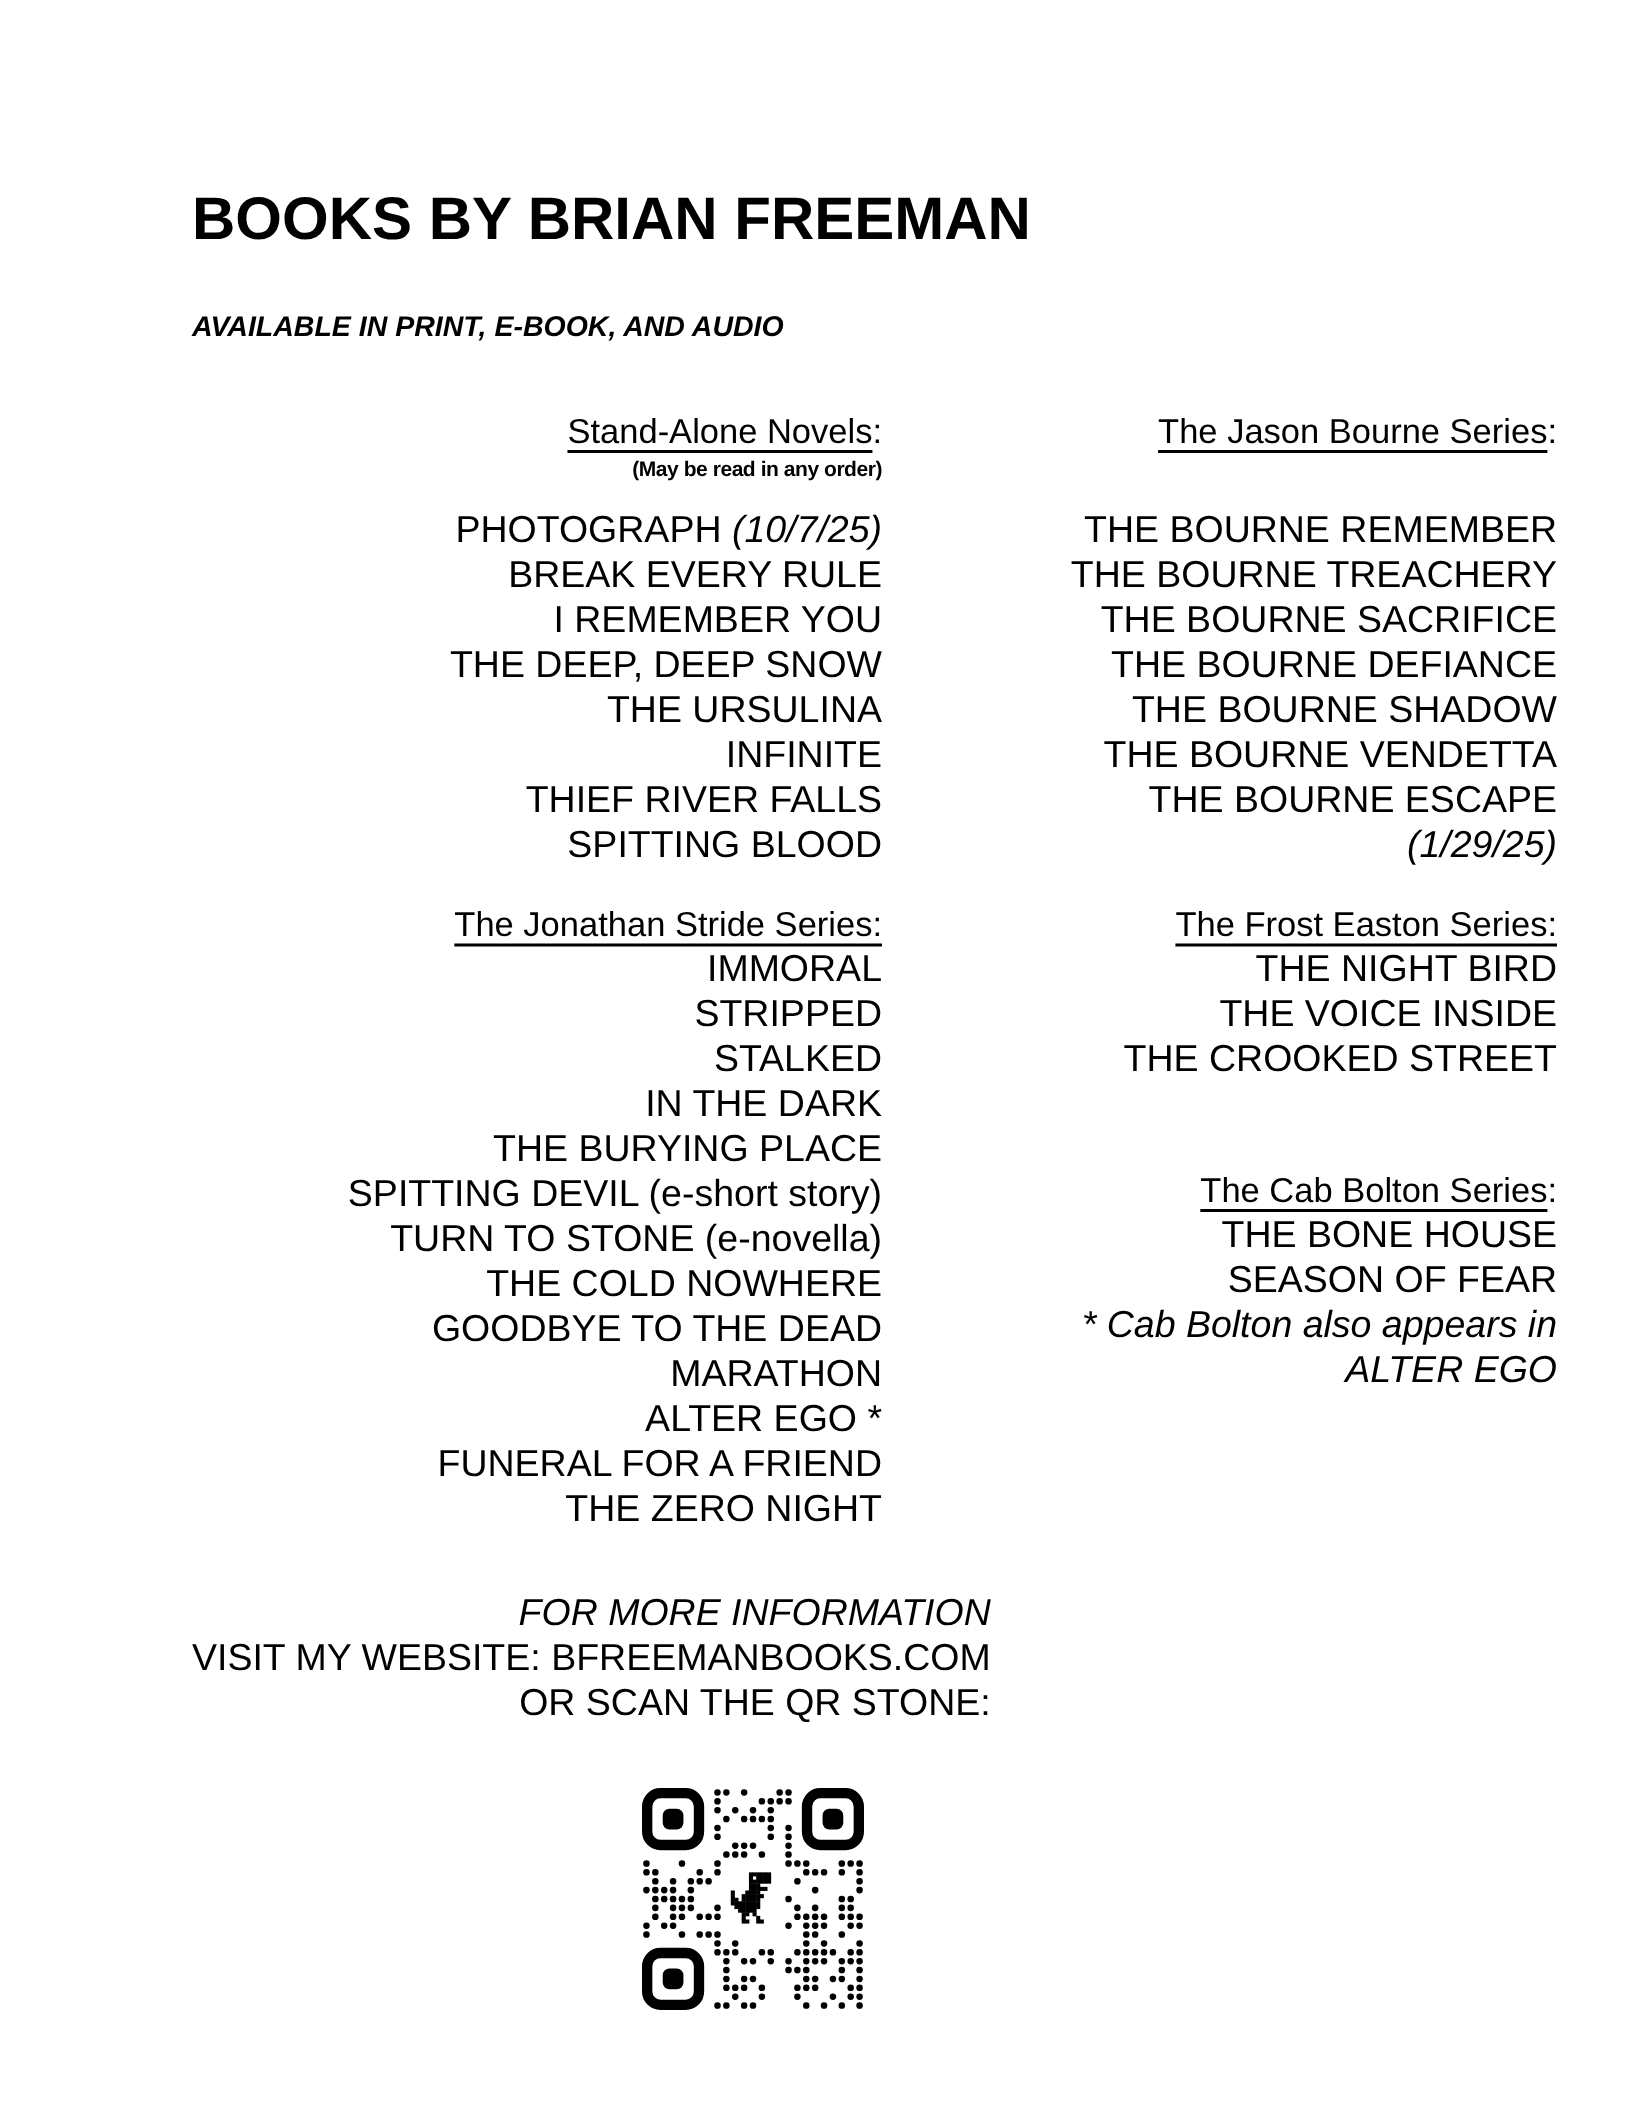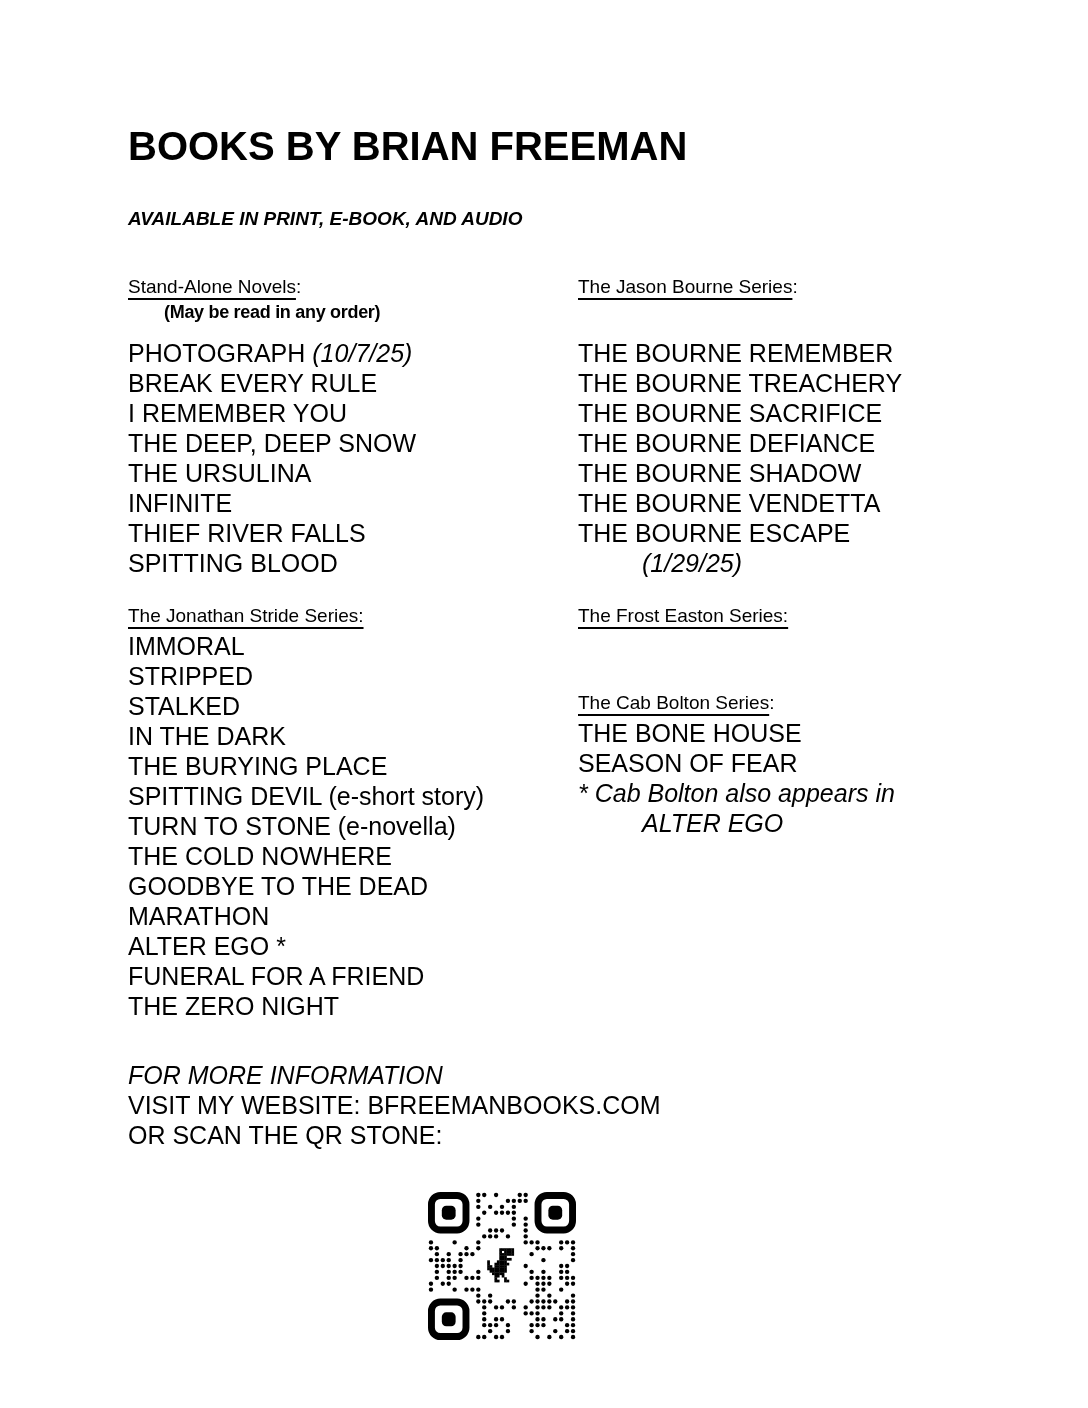--- a/index.html
+++ b/index.html
@@ -5,36 +5,37 @@
 <style>
   html,body{margin:0;padding:0;background:#e8e8e8;}
   .page{
     position:relative;
     width:1088px;height:1408px;
     background:var(--bg,#ffffff);
     color:var(--text,#000000);
     font-family:"Liberation Sans",sans-serif;
     overflow:hidden;
     margin:0 auto;
+    text-align:right;
   }
   .title{
     position:absolute;left:128px;top:124px;
     font-size:40px;font-weight:bold;line-height:44px;
     letter-spacing:0;
   }
   .subtitle{
     position:absolute;left:128px;top:204px;
     font-size:19px;font-weight:bold;font-style:italic;line-height:30px;
   }
   .col{position:absolute;top:272px;width:460px;}
   .col-left{left:128px;}
   .col-right{left:578px;}
-  .heading{height:30px;line-height:30px;font-size:19px;white-space:pre;}
+  .heading{height:30px;line-height:30px;font-size:23px;white-space:pre;}
   .hu{text-decoration:underline;text-decoration-thickness:2px;text-underline-offset:5px;}
-  .note{height:20px;line-height:20px;font-size:18px;font-weight:bold;letter-spacing:-0.3px;margin-left:36px;}
+  .note{height:20px;line-height:20px;font-size:14px;font-weight:bold;letter-spacing:-0.3px;margin-left:36px;}
   .line{height:30px;line-height:30px;font-size:25px;white-space:pre;}
   .indent{padding-left:64px;}
   .i{font-style:italic;}
   .b{font-weight:normal;}
   .sp16{height:16px;}
   .sp23{height:23px;}
   .sp36{height:36px;}
   .sp57{height:57px;}
   .footer{position:absolute;left:128px;top:1060px;}
   .qr{position:absolute;left:428px;top:1192px;width:148px;height:148px;}
@@ -89,20 +90,25 @@
         <div class="line"><span>THE BOURNE TREACHERY</span></div>
         <div class="line"><span>THE BOURNE SACRIFICE</span></div>
         <div class="line"><span>THE BOURNE DEFIANCE</span></div>
         <div class="line"><span>THE BOURNE SHADOW</span></div>
         <div class="line"><span>THE BOURNE VENDETTA</span></div>
         <div class="line"><span>THE BOURNE ESCAPE</span></div>
         <div class="line indent"><span class="i">(1/29/25)</span></div>
       </div>
     <div class="sp23"></div>
     <div class="heading"><span class="hu">The Frost Easton Series:</span></div>
+    <div>
+        <div class="line"><span>THE NIGHT BIRD</span></div>
+        <div class="line"><span>THE VOICE INSIDE</span></div>
+        <div class="line"><span>THE CROOKED STREET</span></div>
+      </div>
     <div class="sp57"></div>
     <div class="heading"><span class="hu">The Cab Bolton Series</span><span>:</span></div>
     <div>
         <div class="line"><span>THE BONE HOUSE</span></div>
         <div class="line"><span>SEASON OF FEAR</span></div>
         <div class="line"><span class="i">* Cab Bolton also appears in</span></div>
         <div class="line indent"><span class="i">ALTER EGO</span></div>
       </div>
   </div>
 

